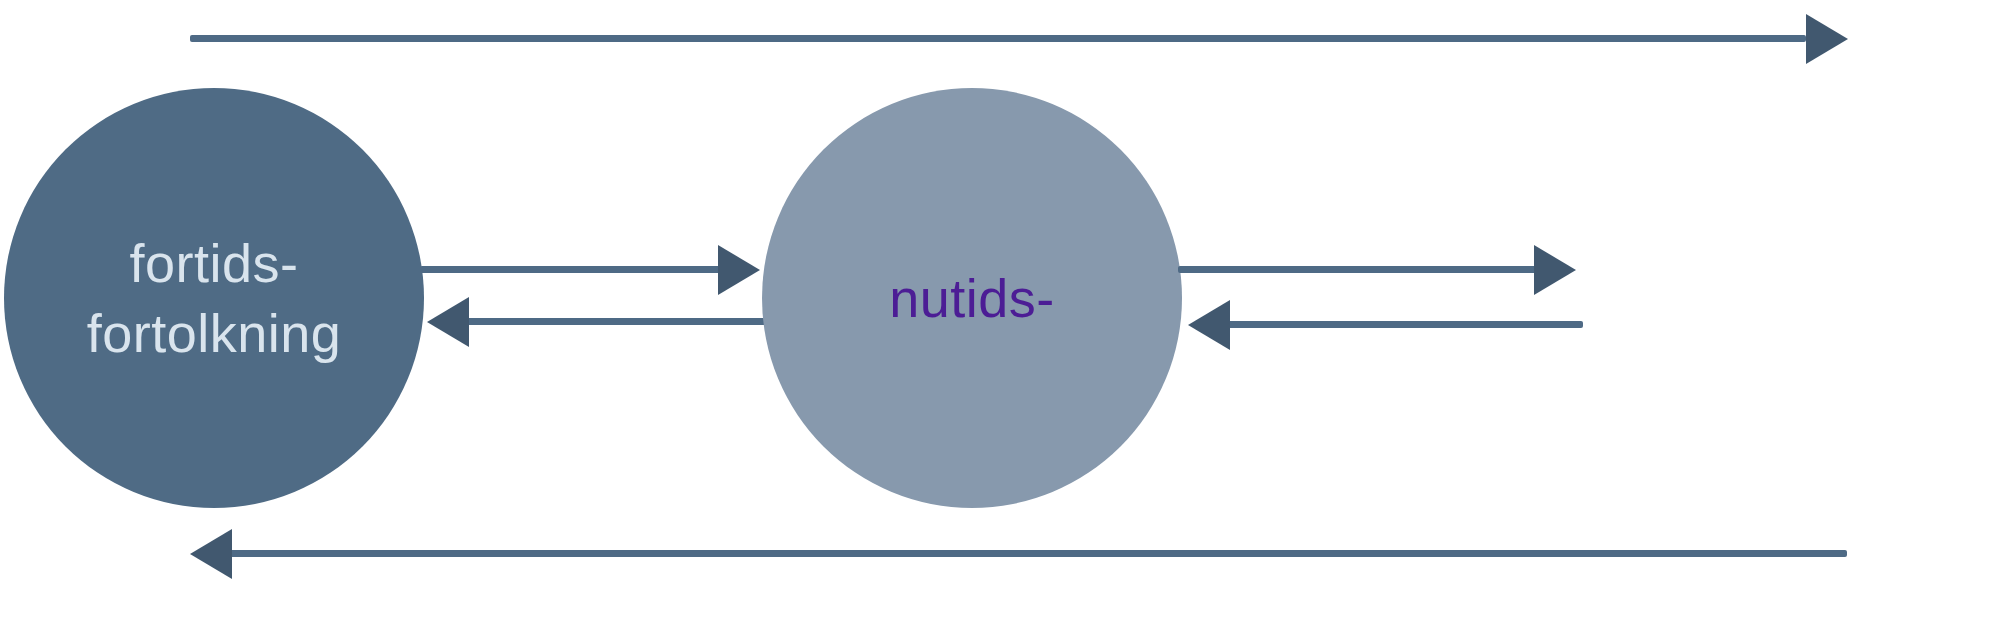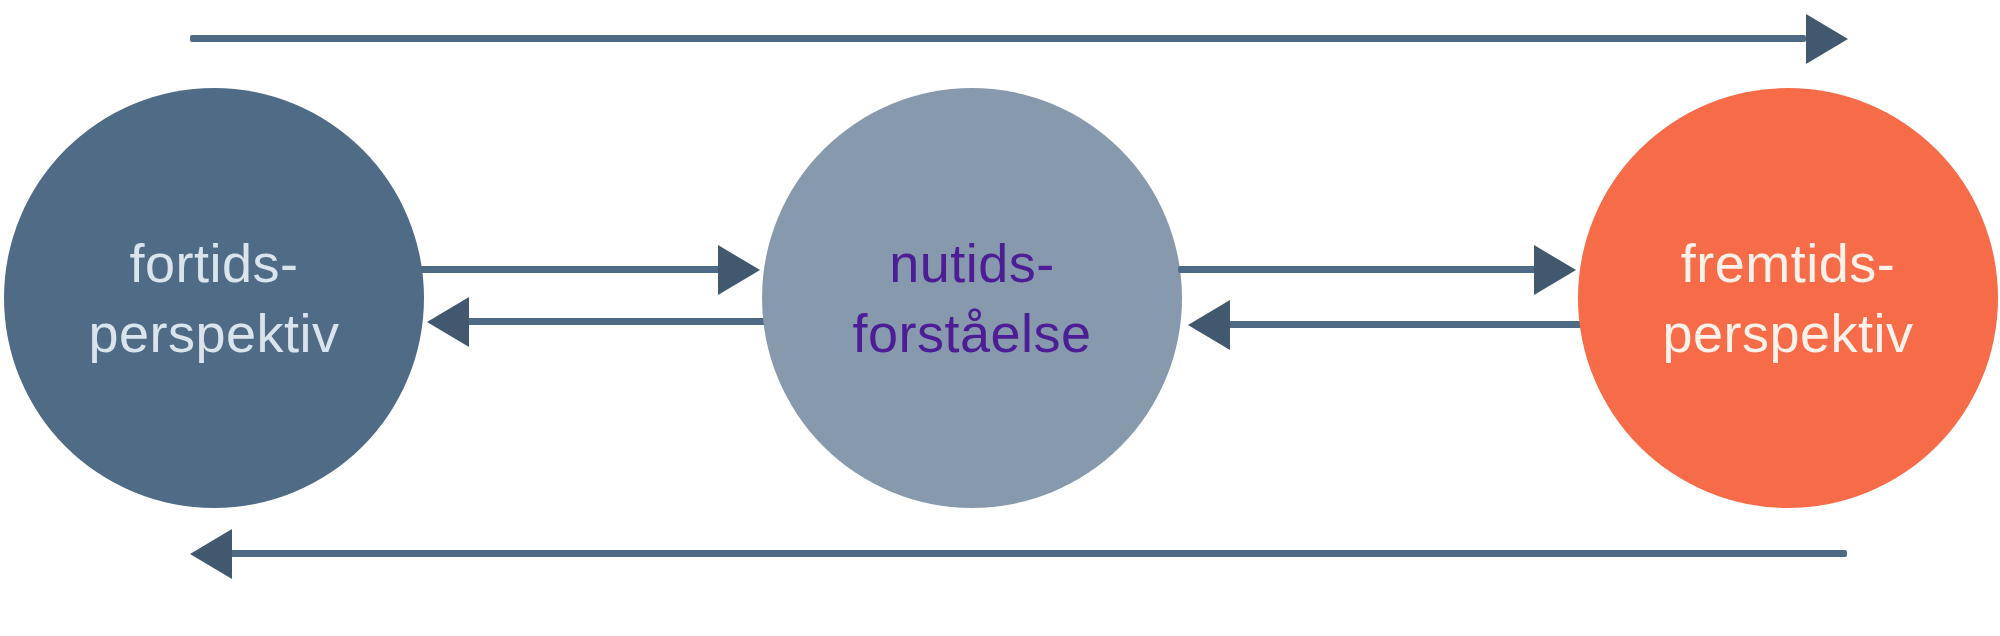--- a/index.html
+++ b/index.html
@@ -86,56 +86,49 @@
 <div class="canvas">
 
   <div class="arrow a-top">
     <div class="line"></div>
     <div class="head right"></div>
   </div>
 
   <div class="circle c1" style="background-color: rgb(79, 107, 133);">
     <div class="label" style="color: rgb(217, 228, 237);">
       <span>fortids-</span>
-      <span>perspektiv</span>
+      <span>fortolkning</span>
     </div>
   </div>
 
   <div class="arrow a-m1f">
     <div class="line"></div>
     <div class="head right"></div>
   </div>
 
   <div class="arrow a-m1b">
     <div class="line"></div>
     <div class="head left"></div>
   </div>
 
   <div class="circle c2" style="background-color: rgb(135, 153, 173);">
     <div class="label" style="color: #4c1d95;">
       <span>nutids-</span>
-      <span>forståelse</span>
     </div>
   </div>
 
   <div class="arrow a-m2f">
     <div class="line"></div>
     <div class="head right"></div>
   </div>
 
   <div class="arrow a-m2b">
     <div class="line"></div>
     <div class="head left"></div>
   </div>
 
-  <div class="circle c3" style="background-color: rgb(246, 108, 73);">
-    <div class="label" style="color: rgb(253, 241, 234);">
-      <span>fremtids-</span>
-      <span>perspektiv</span>
-    </div>
-  </div>
 
   <div class="arrow a-bot">
     <div class="line"></div>
     <div class="head left"></div>
   </div>
 
 </div>
 
 </body></html>

